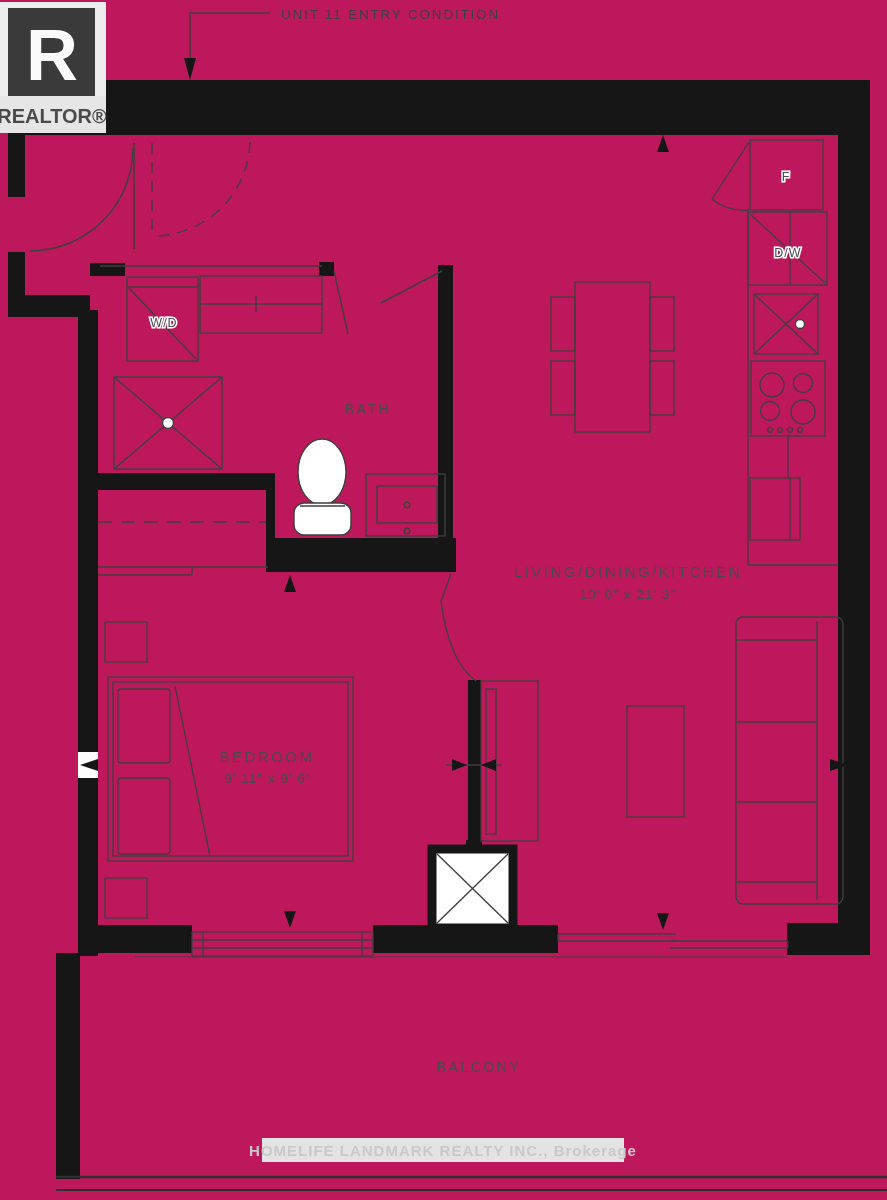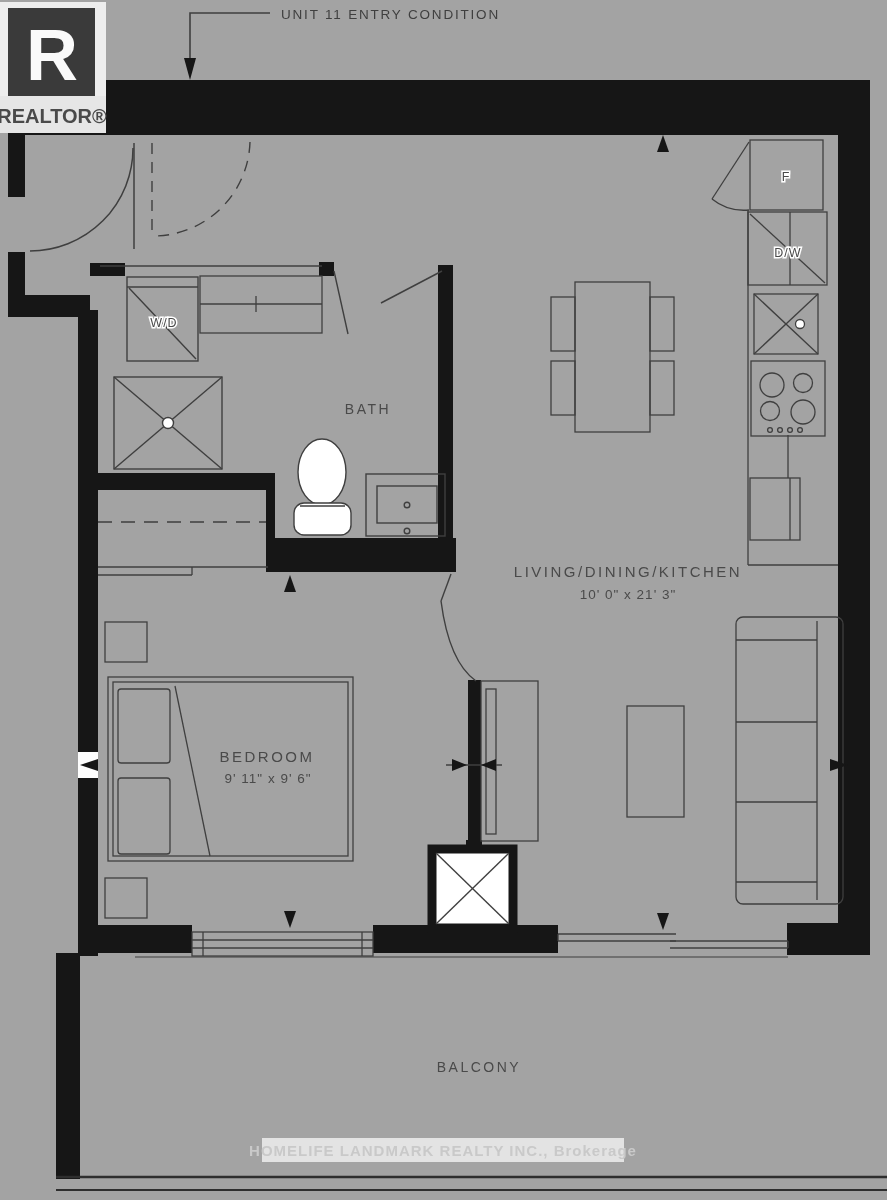--- a/index.html
+++ b/index.html
@@ -1,16 +1,16 @@
 <!DOCTYPE html>
 <html><head>
 <meta charset="utf-8">
 <style>
   html,body{margin:0;padding:0;background:#ffffff;}
-  .stage{position:relative;width:887px;height:1200px;background:#a3a3a3;overflow:hidden;
+  .stage{position:relative;width:887px;height:1200px;background:#be185d;overflow:hidden;
          font-family:"Liberation Sans", sans-serif;}
   svg{position:absolute;inset:0;display:block;}
   text{font-family:"Liberation Sans", sans-serif;fill:#4a4a4a;}
   .lbl{letter-spacing:2.5px;font-size:14px;}
   .lbl-big{letter-spacing:2.5px;font-size:15px;}
   .dims{letter-spacing:1px;font-size:13.5px;}
   .appl{font-size:12.5px;letter-spacing:1px;paint-order:stroke;stroke:#ffffff;stroke-width:3px;}
   .anno{font-size:13.5px;letter-spacing:1.8px;fill:#3f3f3f;}
   .wm-text{font-size:15px;letter-spacing:1px;font-weight:bold;fill:#c9c9c9;}
   .realtor-word{font-size:20px;font-weight:bold;fill:#4a4a4a;}

